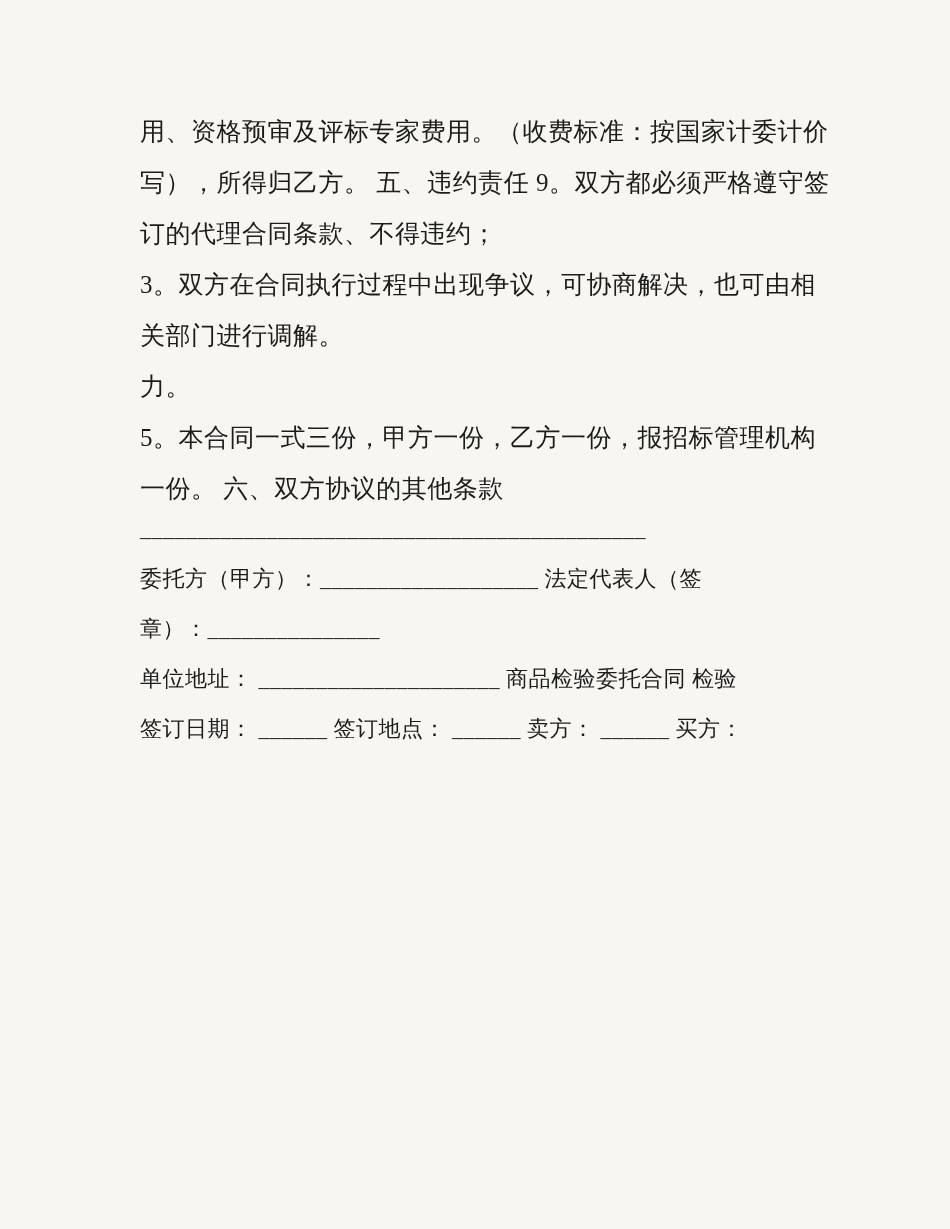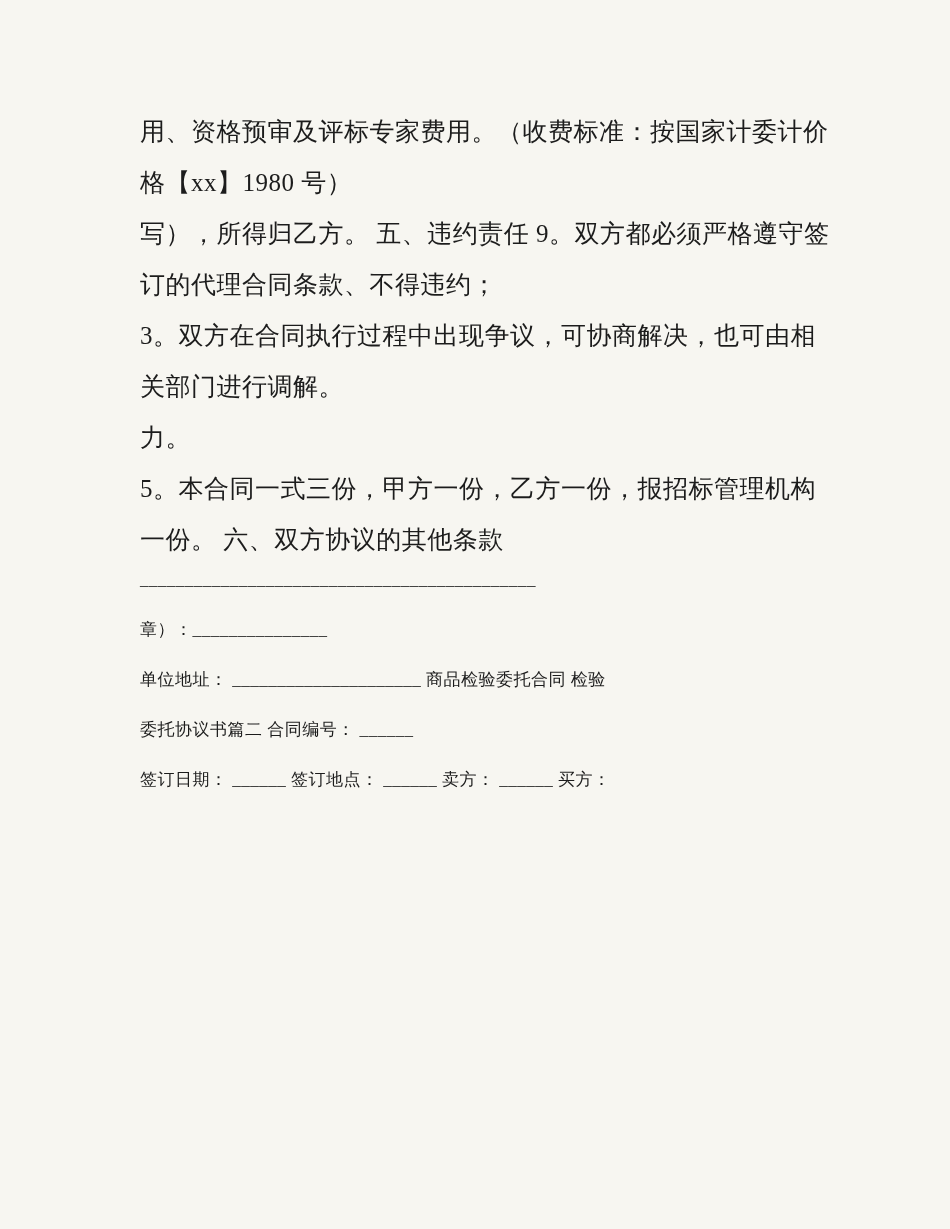--- a/index.html
+++ b/index.html
@@ -26,46 +26,45 @@
   .upper .line {
     font-size: 25px;
     line-height: 51px;
     white-space: pre;
     letter-spacing: 0.5px;
   }
   .lower {
     margin-top: -10px;
   }
   .lower .line {
-    font-size: 17px;
+    font-size: 22px;
     line-height: 50px;
     white-space: pre;
     letter-spacing: 0.5px;
   }
 </style>
 </head>
 <body>
 
 <div class="page">
   <div class="doc">
 
     <div class="upper">
       <div class="line">用、资格预审及评标专家费用。（收费标准：按国家计委计价</div>
-      <div class="line">格【xx】1980 号）</div>
       <div class="line">写），所得归乙方。 五、违约责任 9。双方都必须严格遵守签</div>
       <div class="line">订的代理合同条款、不得违约；</div>
       <div class="line">3。双方在合同执行过程中出现争议，可协商解决，也可由相</div>
       <div class="line">关部门进行调解。</div>
       <div class="line">力。</div>
       <div class="line">5。本合同一式三份，甲方一份，乙方一份，报招标管理机构</div>
       <div class="line">一份。 六、双方协议的其他条款</div>
     </div>
 
     <div class="lower">
       <div class="line">____________________________________________</div>
+      <div class="line">委托方（甲方）：___________________ 法定代表人（签</div>
       <div class="line">章）：_______________</div>
       <div class="line">单位地址： _____________________ 商品检验委托合同 检验</div>
-      <div class="line">委托协议书篇二 合同编号： ______</div>
       <div class="line">签订日期： ______ 签订地点： ______ 卖方： ______ 买方：</div>
     </div>
 
   </div>
 </div>
 
 </body></html>

